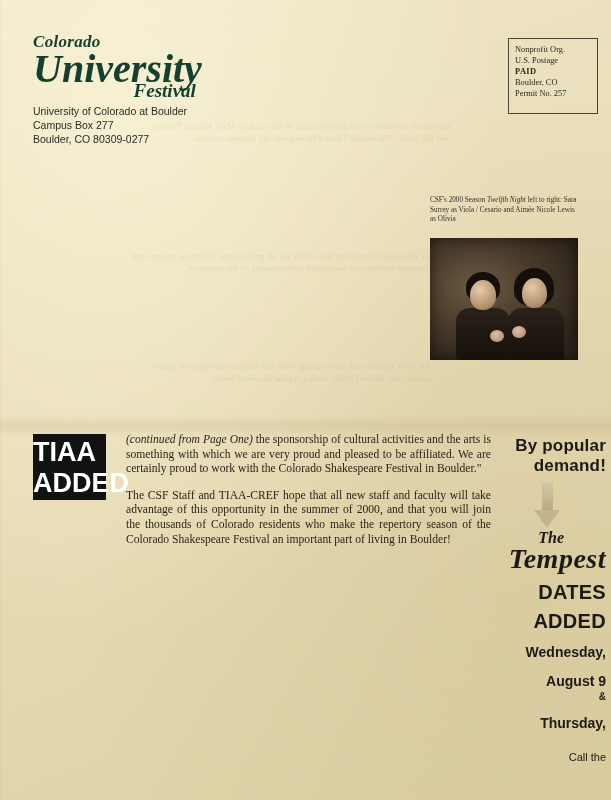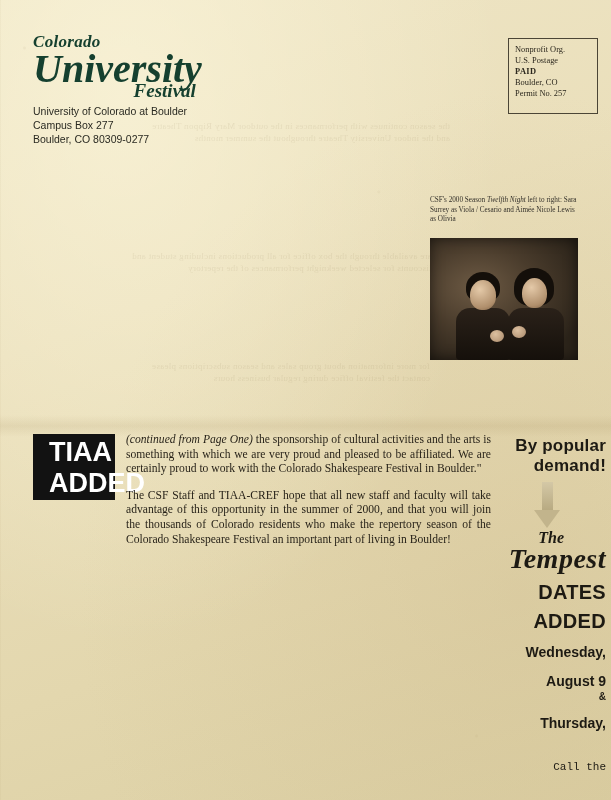--- a/index.html
+++ b/index.html
@@ -168,30 +168,30 @@
     background: radial-gradient(circle at 40% 35%, #dcc0a0, #a9896a);
   }
   #figL { left: 24px; top: 30px; width: 58px; height: 92px; }
   #figR { left: 74px; top: 28px; width: 62px; height: 94px; }
 
   
   #tiaa {
     position: absolute;
     left: 33px;
     top: 434px;
-    width: 82px;
+    width: 73px;
     height: 66px;
     background: #121212;
     color: #fff;
     font-family: "Liberation Sans", sans-serif;
     font-weight: bold;
     font-size: 27px;
     line-height: 31px;
     letter-spacing: 0px;
-    padding: 3px 0 0 16px;
+    padding: 3px 0 0 0;
     box-sizing: border-box;
   }
 
   
   #body-copy {
     position: absolute;
     left: 126px;
     top: 433px;
     width: 365px;
     font-family: "Liberation Serif", serif;
@@ -269,24 +269,24 @@
     line-height: 17px;
     margin-top: 12px;
   }
   .amp {
     font-family: "Liberation Sans", sans-serif;
     font-size: 10px;
     line-height: 13px;
     font-weight: bold;
   }
   .call {
-    font-family: Liberation Mono, monospace;
+    font-family: Liberation Sans, sans-serif;
     font-size: 11px;
     line-height: 14px;
-    margin-top: 28px;
+    margin-top: 18px;
   }
 </style>
 </head>
 <body>
 
 <div id="page">
 
   <div class="showthrough" id="st1">the season continues with performances in the outdoor Mary Rippon Theatre and the indoor University Theatre throughout the summer months</div>
   <div class="showthrough" id="st2">tickets are available through the box office for all productions including student and senior discounts for selected weeknight performances of the repertory</div>
   <div class="showthrough" id="st3">for more information about group sales and season subscriptions please contact the festival office during regular business hours</div>

